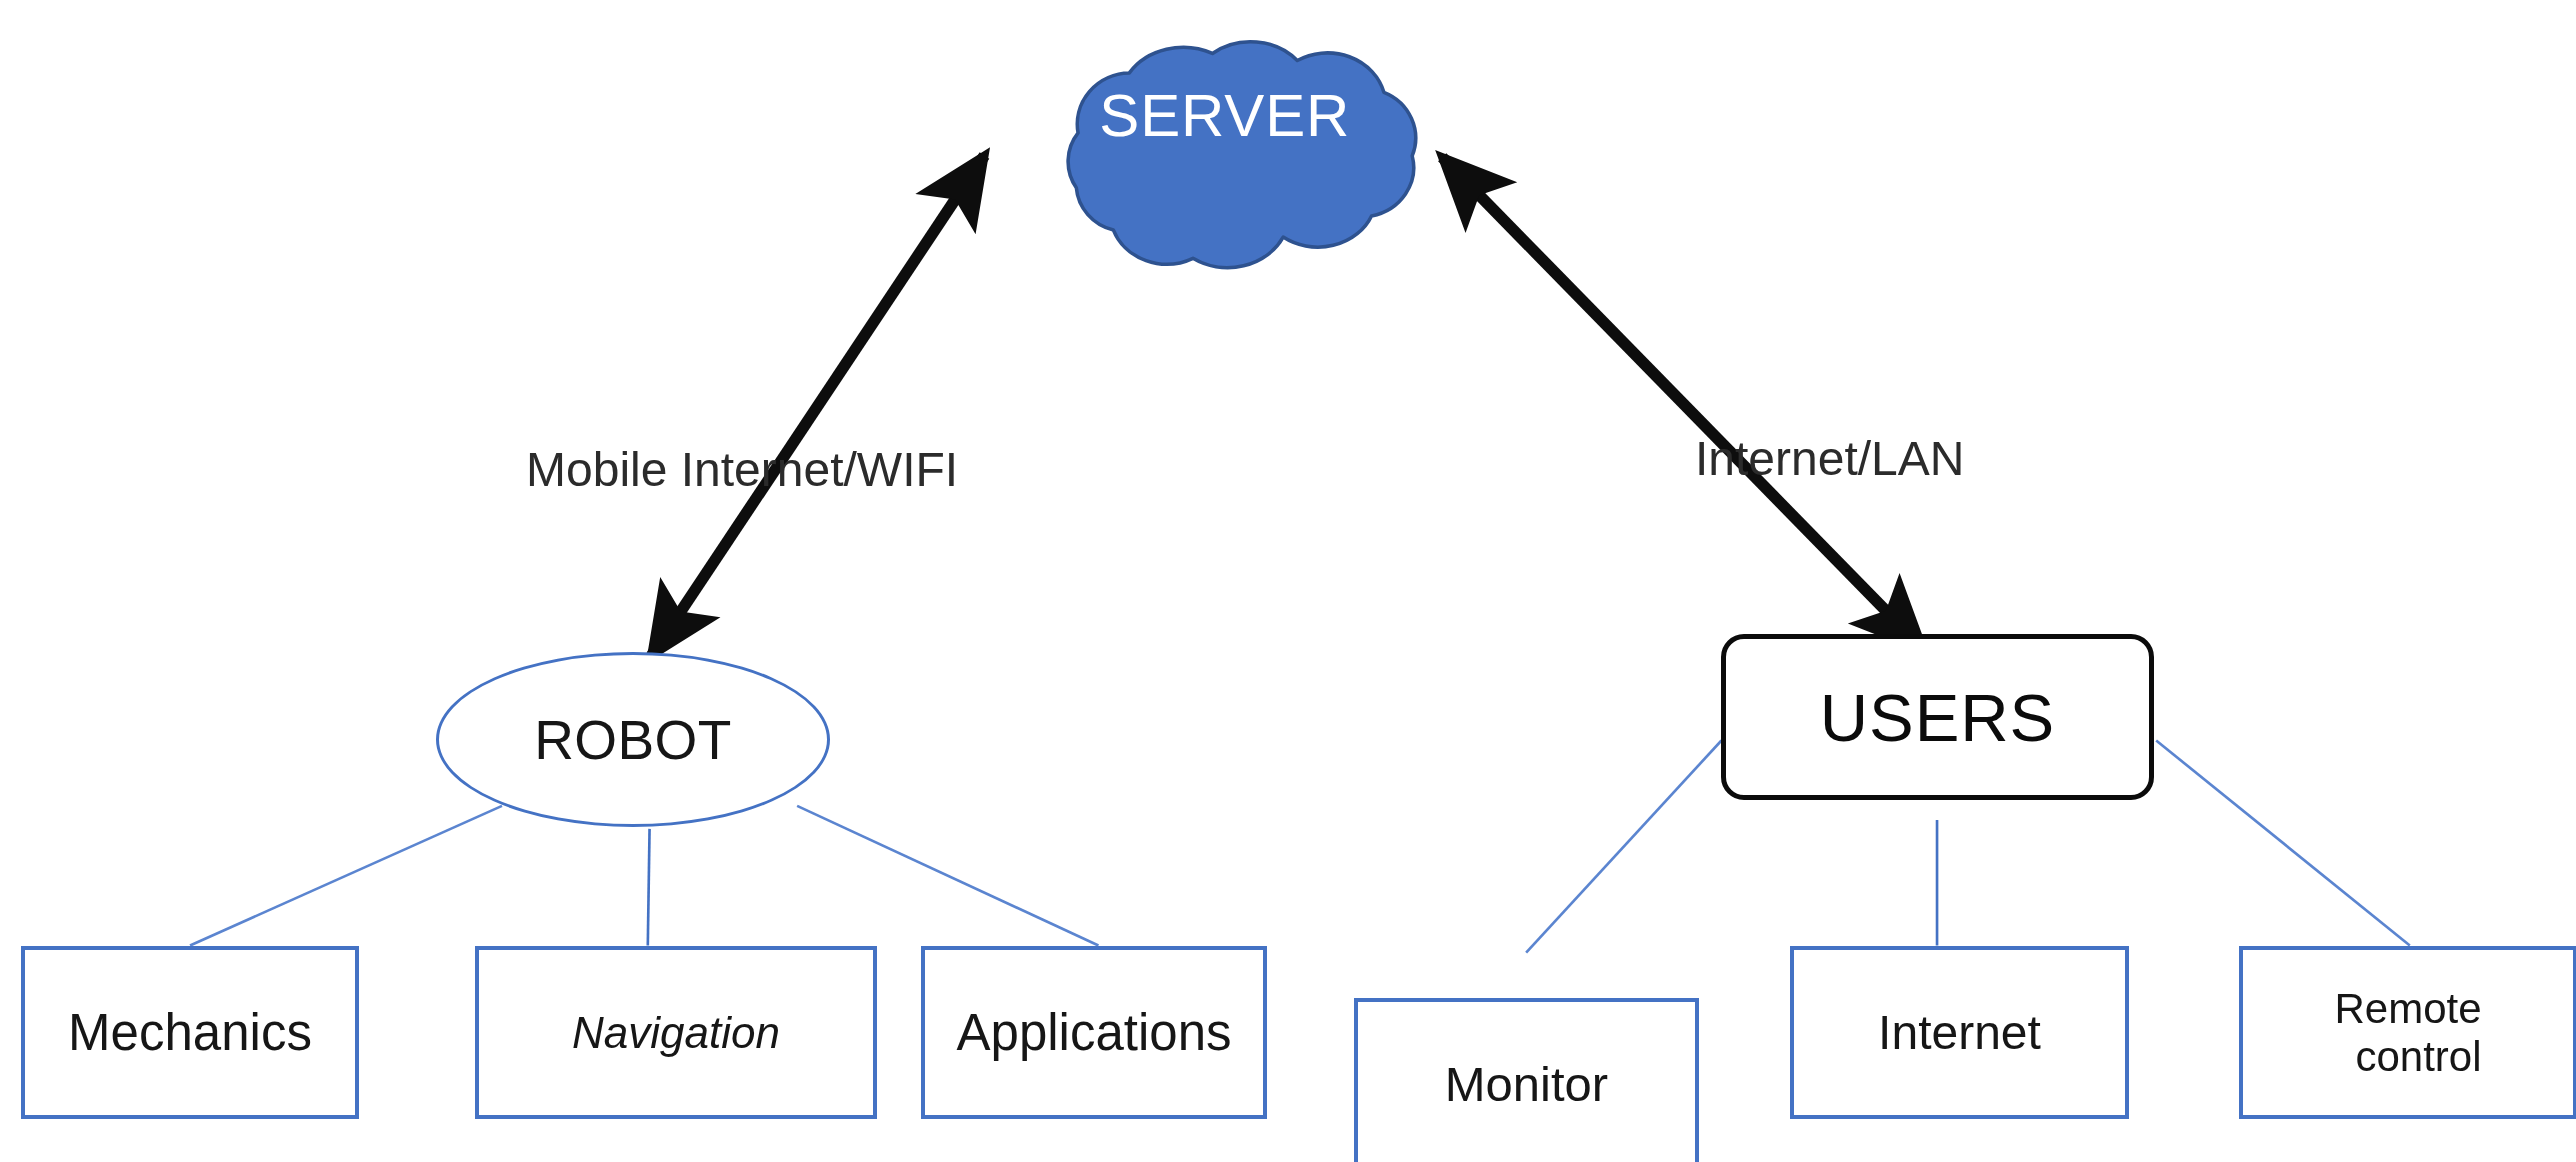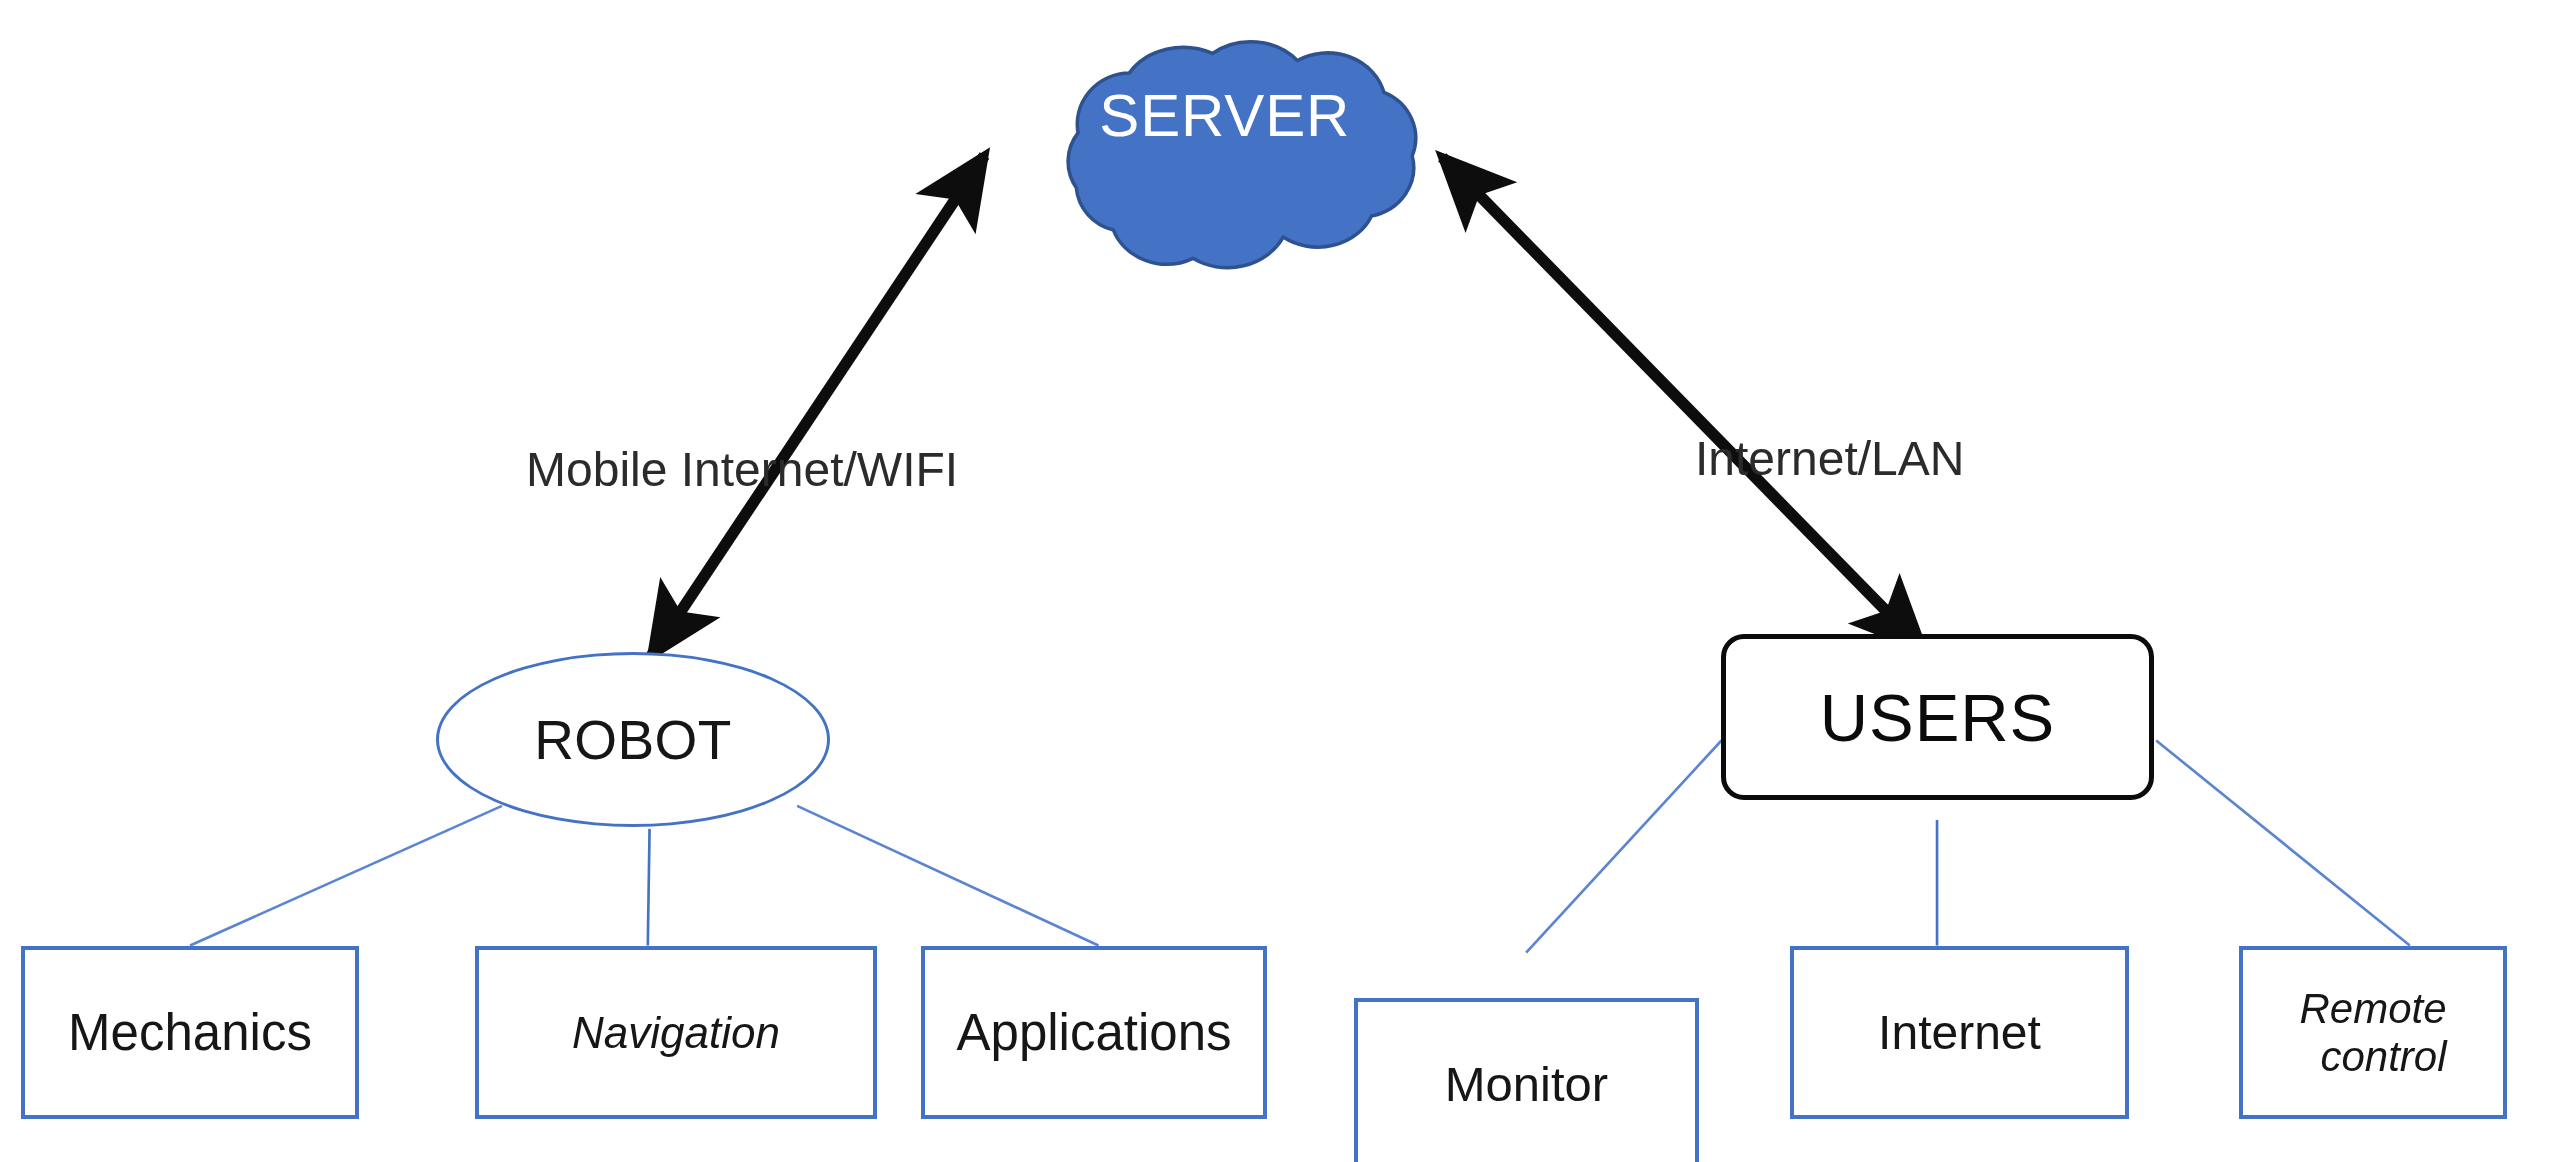--- a/index.html
+++ b/index.html
@@ -181,19 +181,19 @@
   <div class="leaf-box" style="left:921px; top:946px; width:346px; height:173px; font-size:51px;">
     <span>Applications</span>
   </div>
 
   <div class="leaf-box" style="left:1354px; top:998px; width:345px; height:173px; font-size:49px;">
     <span>Monitor</span>
   </div>
   <div class="leaf-box" style="left:1790px; top:946px; width:339px; height:173px; font-size:48px;">
     <span>Internet</span>
   </div>
-  <div class="leaf-box" style="left:2239px; top:946px; width:268px; height:173px; font-size:42px; white-space:pre-line;font-style:italic;">
+  <div class="leaf-box" style="left:2239px; top:946px; width:338px; height:173px; font-size:42px; white-space:pre-line;">
     <span>Remote
 control</span>
   </div>
 
 </div>
 
 
 </body></html>

